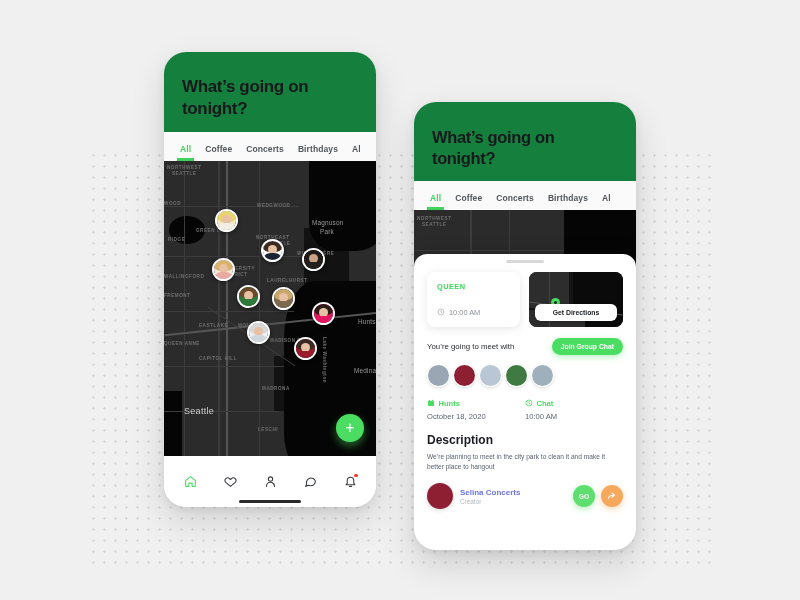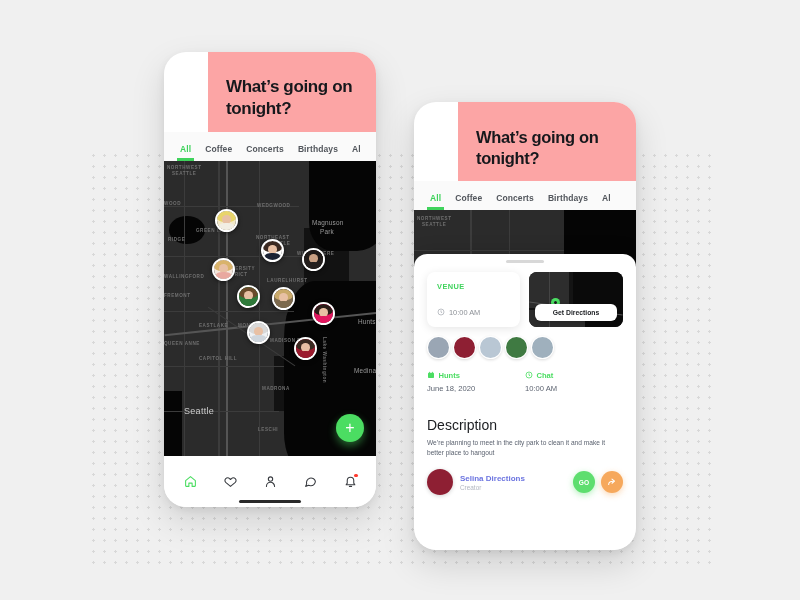--- a/index.html
+++ b/index.html
@@ -40,23 +40,22 @@
   }
   #phone-right {
     left: 414px; top: 102px;
     width: 222px; height: 448px;
     box-shadow: 0 14px 34px rgba(0,0,0,0.14), 0 3px 9px rgba(0,0,0,0.07);
     z-index: 3;
   }
 
   
   .app-header {
-    background: #fca5a5;
+    background: #15803d;
     padding: 24px 18px 12px 18px;
-    margin-left: 44px;
   }
   .app-title {
     font-size: 17px;
     font-weight: bold;
     color: #16181c;
     line-height: 1.28;
     letter-spacing: -0.35px;
   }
   #phone-right .app-header { padding: 25px 18px 12px 18px; }
   #phone-right .app-title { font-size: 16.5px; }
@@ -318,23 +317,23 @@
   .dt-col { flex: 1; }
   .dt-head {
     display: flex; align-items: center; gap: 3.5px;
     color: #4bdd62; font-size: 7.6px; font-weight: bold;
     margin-bottom: 3px;
   }
   .dt-val { color: #5c6370; font-size: 7.6px; }
 
   
   .desc-title {
-    margin-top: 24px;
-    font-size: 14px;
-    font-weight: normal;
+    margin-top: 12px;
+    font-size: 12px;
+    font-weight: bold;
     color: #1b1d21;
   }
   .desc-body {
     margin-top: 5px;
     font-size: 6.6px;
     color: #5c6370;
     line-height: 1.55;
   }
 
   
@@ -577,21 +576,21 @@
           <div class="skin"></div>
         </div>
     </div>
   </div>
 
   <div class="sheet">
     <div class="sheet-handle"></div>
 
     <div class="venue-row">
       <div class="venue-card">
-        <div class="venue-label">VENUE</div>
+        <div class="venue-label">QUEEN</div>
         <div class="venue-time">
           <span>
             <svg width="8" height="8" viewBox="0 0 24 24" fill="none" stroke="#a7abb2" stroke-width="2.2">
                 <circle cx="12" cy="12" r="9"></circle>
                 <path d="M12 7v5.5l3.5 2"></path>
               </svg>
           </span>
           <span>10:00 AM</span>
         </div>
       </div>
@@ -601,20 +600,24 @@
         <div style="position:absolute; left:0px; top:38px; width:56px; height:62px; background:#2d2d2d;"></div>
         <div style="position:absolute; left:44px; top:-4px; width:60px; height:48px; background:#0a0a0a;"></div>
         <div style="position:absolute; left:56px; top:44px; width:48px; height:60px; background:#0a0a0a;"></div>
         <div style="position:absolute; left:0; top:36px; width:94px; height:1px; background:#555; transform:rotate(8deg);"></div>
         <div style="position:absolute; left:20px; top:0; width:1px; height:100px; background:#444;"></div>
         <div class="venue-pin"></div>
         <div class="directions-btn">Get Directions</div>
       </div>
     </div>
 
+    <div class="meet-row">
+      <div class="meet-label">You’re going to meet with</div>
+      <div class="chat-btn">Join Group Chat</div>
+    </div>
 
     <div class="avatar-row">
       <div class="avatar">
         <div class="face" style="background:#9aa6b4; width:100%; height:100%; position:relative;">
             <div class="hair" style="background:#8a6a46;"></div>
             <div class="skin"></div>
             <div class="body" style="background:#9aa6b4;"></div>
           </div>
       </div>
       <div class="avatar">
@@ -652,21 +655,21 @@
         <div class="dt-head">
           <span>
             <svg width="8" height="8" viewBox="0 0 24 24" fill="#4bdd62">
                 <rect x="3" y="5" width="18" height="16" rx="2"></rect>
                 <rect x="6" y="2" width="2.5" height="4" rx="1"></rect>
                 <rect x="15.5" y="2" width="2.5" height="4" rx="1"></rect>
               </svg>
           </span>
           <span>Hunts</span>
         </div>
-        <div class="dt-val">June 18, 2020</div>
+        <div class="dt-val">October 18, 2020</div>
       </div>
       <div class="dt-col">
         <div class="dt-head">
           <span>
             <svg width="8" height="8" viewBox="0 0 24 24" fill="none" stroke="#4bdd62" stroke-width="2.4">
                 <circle cx="12" cy="12" r="9"></circle>
                 <path d="M12 7v5.5l3.5 2"></path>
               </svg>
           </span>
           <span>Chat</span>
@@ -680,21 +683,21 @@
 
     <div class="creator-row">
       <div class="creator-avatar">
         <div class="face" style="background:#8e1f33; width:100%; height:100%; position:relative;">
             <div class="hair" style="background:#2e2017;"></div>
             <div class="skin" style="background:#dfae8e;"></div>
             <div class="body" style="background:#8e1f33;"></div>
           </div>
       </div>
       <div>
-        <div class="creator-name">Selina Directions</div>
+        <div class="creator-name">Selina Concerts</div>
         <div class="creator-role">Creator</div>
       </div>
       <div class="creator-actions">
         <div class="round-btn go">GO</div>
         <div class="round-btn share">
           <span>
             <svg width="10" height="10" viewBox="0 0 24 24" fill="none" stroke="#fff" stroke-width="2.6" stroke-linecap="round" stroke-linejoin="round">
                 <path d="M4 18c0-6 5-8 11-8"></path>
                 <path d="M12 5l6 5-6 5"></path>
               </svg>

